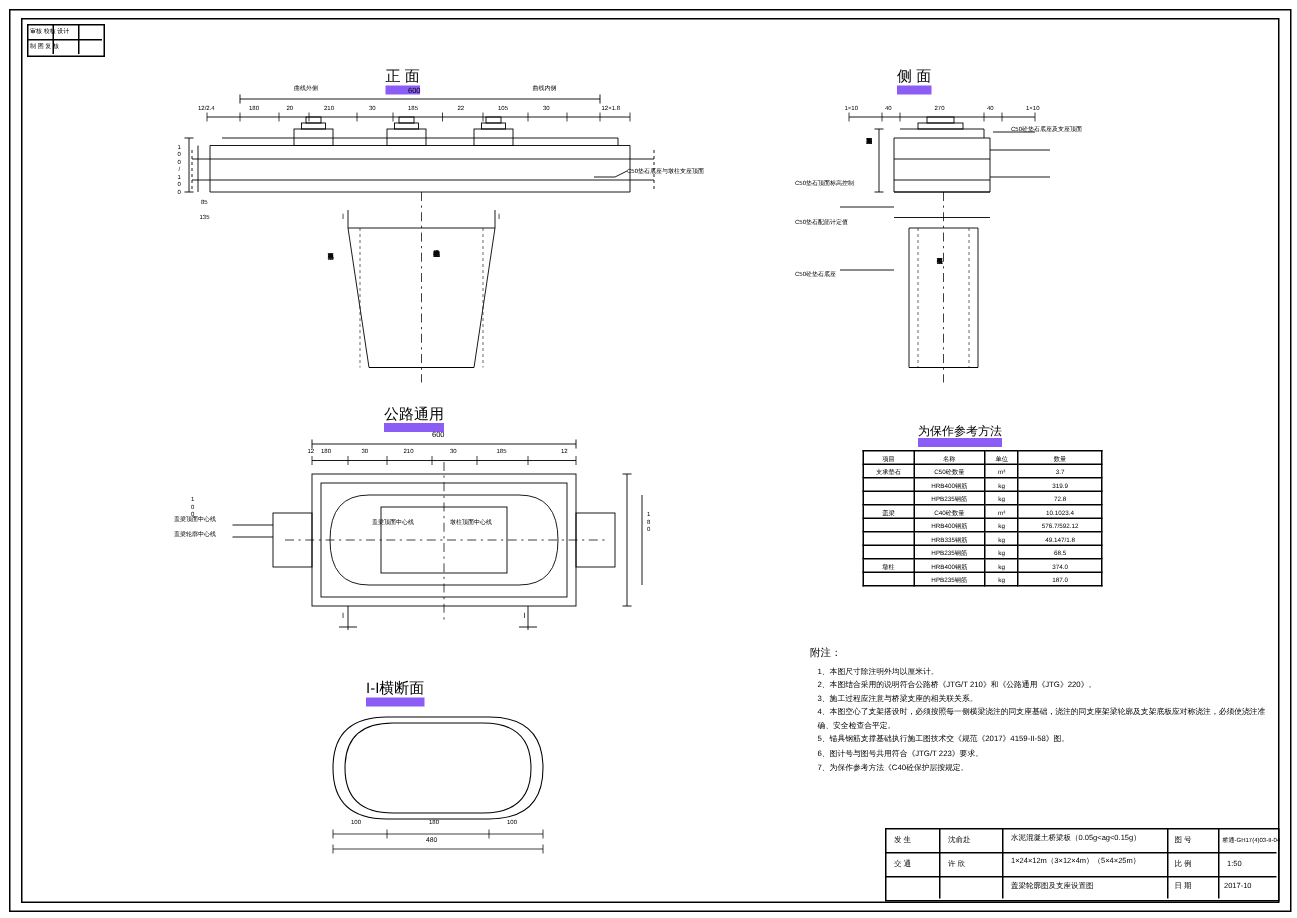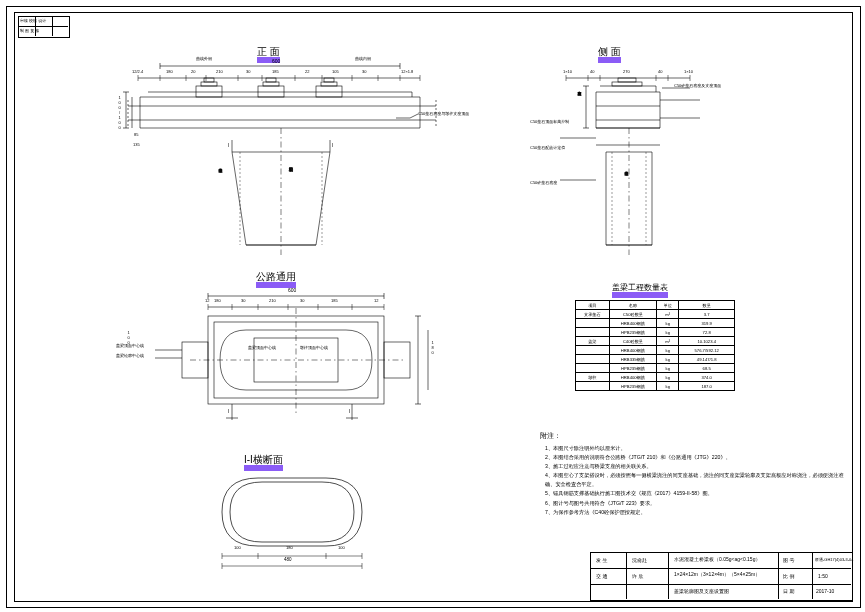--- a/index.html
+++ b/index.html
@@ -274,21 +274,21 @@
       <line x1="222" y1="566" x2="362" y2="566" stroke-width="0.5"></line>
       <line x1="222" y1="563" x2="222" y2="569" stroke-width="0.5"></line>
       <line x1="362" y1="563" x2="362" y2="569" stroke-width="0.5"></line>
     </g>
   </svg>
   <div class="txt t4" style="left:234px;top:546px;">100</div>
   <div class="txt t4" style="left:286px;top:546px;">180</div>
   <div class="txt t4" style="left:338px;top:546px;">100</div>
   <div class="txt t45" style="left:284px;top:558px;">480</div>
 
-  <div class="txt t8 title-under" style="left:612px;top:284px;">盖梁工程数量表</div>
+  <div class="txt t8 title-under" style="left:612px;top:284px;">为保作参考方法</div>
   <table class="tbl" id="qty-table" style="left:575px;top:300px;width:160px;">
     <thead>
       <tr>
         <td style="width:34px;">项目</td>
         <td style="width:48px;">名称</td>
         <td style="width:22px;">单位</td>
         <td style="width:56px;">数量</td>
       </tr>
     </thead>
     <tbody id="qty-body">

